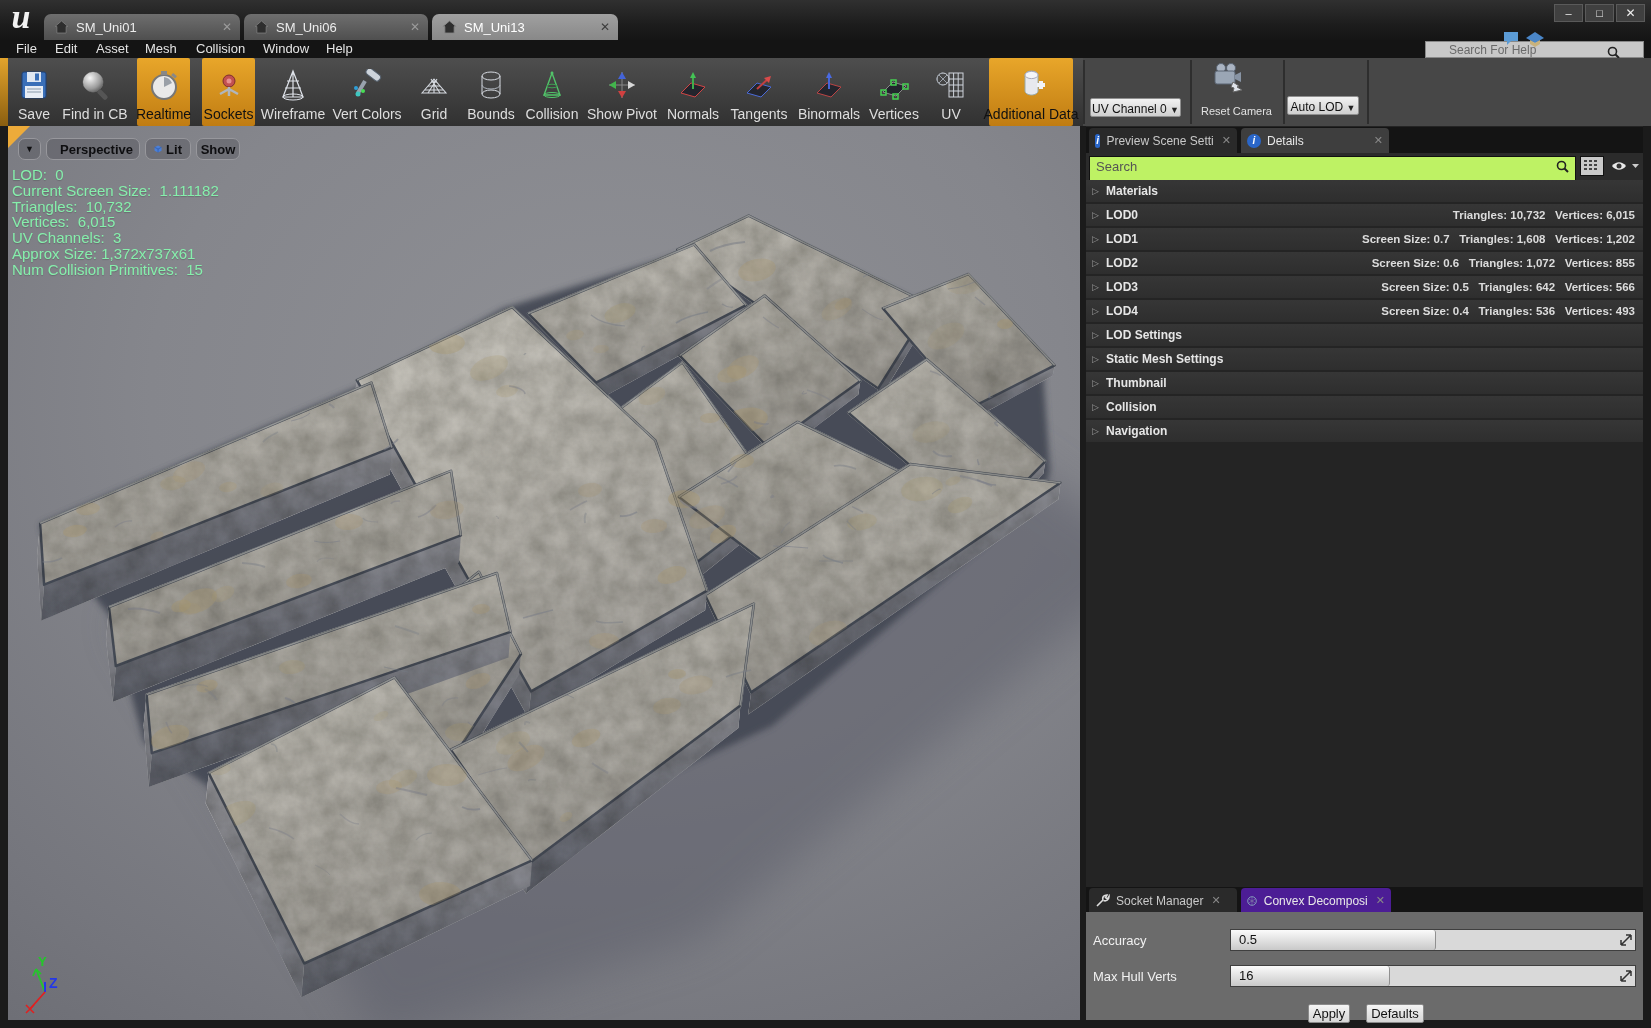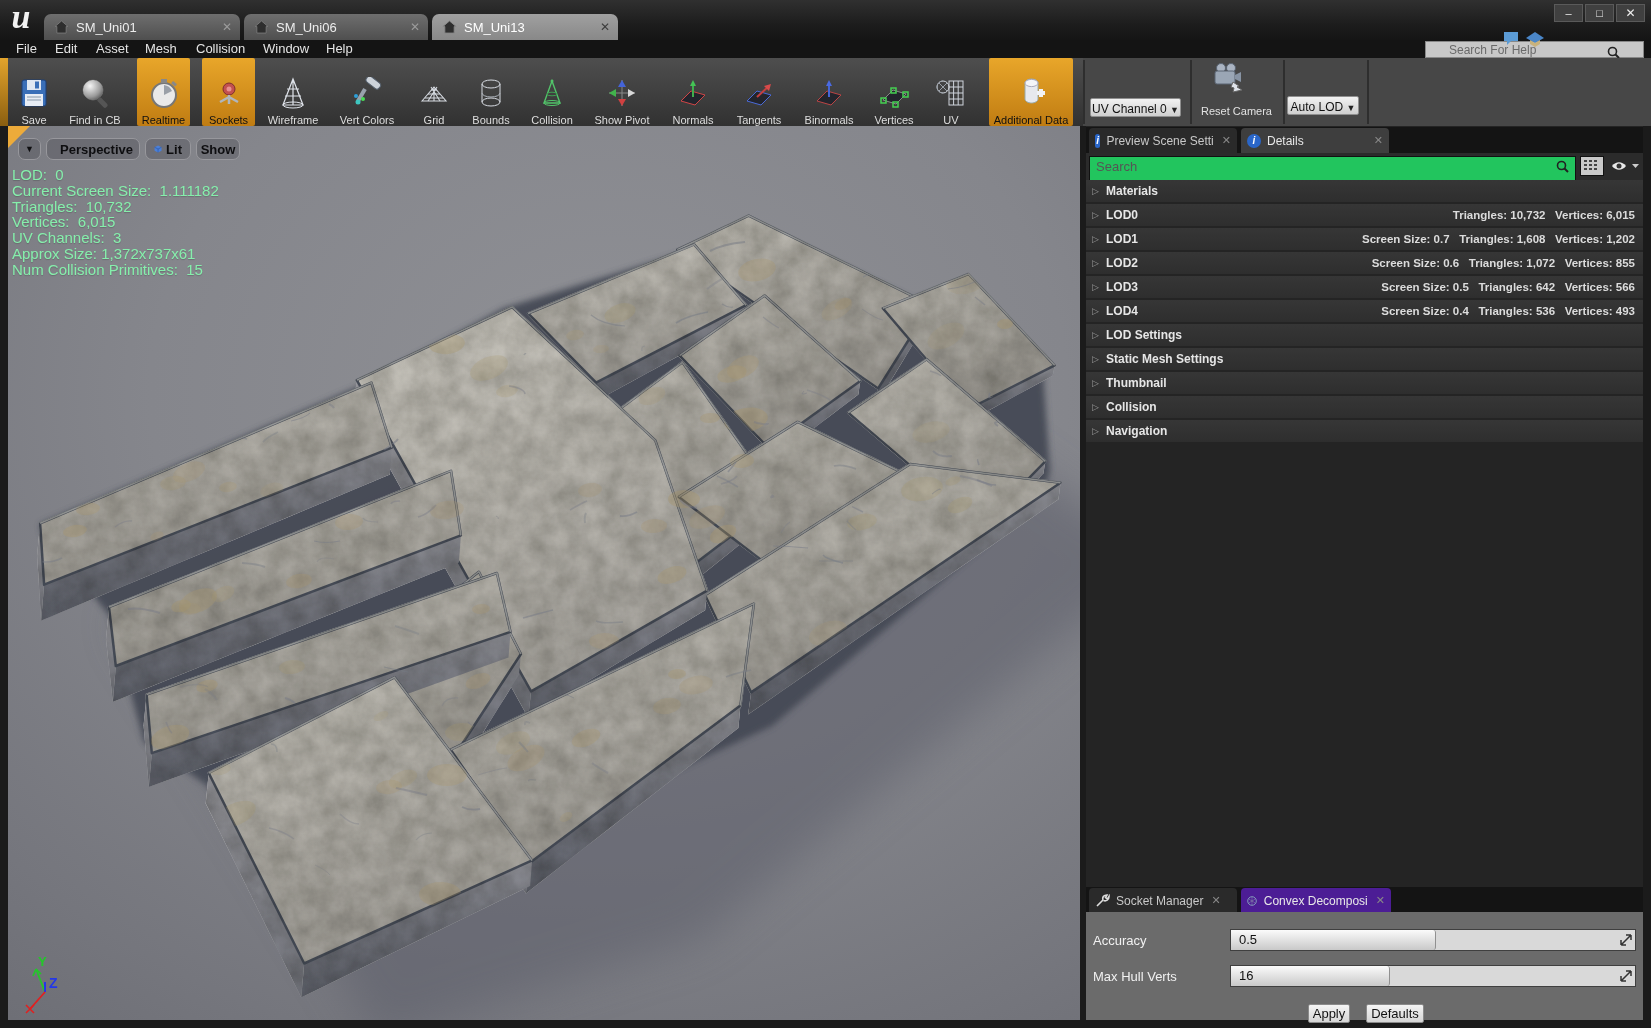--- a/index.html
+++ b/index.html
@@ -15,21 +15,21 @@
 
 .winbtns{position:absolute;right:6px;top:4px;display:flex;gap:2px}
 .wb{width:29px;height:18px;background:#404040;border:1px solid #5a5a5a;color:#efefef;font-size:11px;text-align:center;line-height:16px}
 
 #menurow{position:absolute;left:0;top:40px;width:1651px;height:18px;background:#141414;color:#e4e4e4;font-size:13px}
 #menurow span{position:absolute;top:1px}
 #searchhelp{position:absolute;right:7px;top:1px;width:219px;height:17px;background:#c8c8c8;color:#6a6a6a;font-size:12px;padding:1px 23px;border:1px solid #888}
 
 #toolbar{position:absolute;left:0;top:58px;width:1651px;height:68px;background:linear-gradient(#4e4e4e,#3a3a3a 70%,#313131)}
 #toolbar .edge{position:absolute;left:0;top:0;width:8px;height:68px;background:linear-gradient(#e3a42c,#8a5e10)}
-.tbtn{position:absolute;top:0;height:68px;display:flex;flex-direction:column;align-items:center;justify-content:flex-end;padding-top:6px;color:#dedede;font-size:11px}
+.tbtn{position:absolute;top:0;height:68px;display:flex;flex-direction:column;align-items:center;justify-content:center;padding-top:6px;color:#dedede;font-size:14px}
 .tbtn svg{margin-bottom:5px}
 .tbtn span{white-space:nowrap}
 .tbtn.orange{background:linear-gradient(#e8a62a,#c07c12);color:#111;border-radius:2px}
 #tbright{position:absolute;left:1083px;top:0px;width:568px;height:68px;background:#474747}
 .vsep{position:absolute;top:2px;width:2px;height:64px;background:linear-gradient(#2e2e2e,#2e2e2e) }
 .lbtn{position:absolute;height:19px;background:linear-gradient(#f2f2f2,#cfcfcf);border:1px solid #8f8f8f;border-radius:2px;color:#111;font-size:12px;text-align:center;line-height:21px}
 .lbtn .arr{font-size:9px;color:#222}
 
 #viewport{position:absolute;left:8px;top:126px;width:1072px;height:894px;background:#808188;overflow:hidden}
 #rpanel{position:absolute;left:1086px;top:126px;width:557px;height:894px;background:#242424}
@@ -37,21 +37,21 @@
 #vstats{position:absolute;left:12px;top:167px;color:#86efac;font-size:15px;line-height:15.8px;text-shadow:0 1px 1px rgba(0,0,0,0.18)}
 .vbtn{position:absolute;top:138px;height:22px;border:1.5px solid #97979c;border-radius:7px;background:rgba(58,58,64,0.28);color:#0e0e10;font-size:13px;font-weight:bold;display:flex;align-items:center;padding:0 8px}
 #corner{position:absolute;left:8px;top:126px;width:0;height:0;border-left:22px solid #edab3a;border-bottom:22px solid transparent}
 
 #dtabs{position:absolute;left:1086px;top:127px;width:557px;height:26px;background:#141414}
 .dtab{position:absolute;top:1px;height:25px;background:#2a2a2a;color:#c9c9c9;font-size:12px;display:flex;align-items:center;padding:0 6px;border-radius:4px 4px 0 0;white-space:nowrap;overflow:hidden}
 .dtab.active{background:#3e3e3e;color:#e8e8e8}
 .dtab .x{margin-left:8px;color:#888;font-size:11px}
 .ico-i{display:inline-block;width:14px;height:14px;border-radius:7px;background:#2a66c8;color:#fff;font-size:10px;font-weight:bold;text-align:center;line-height:14px;margin-right:6px;font-style:italic}
 #dsearchrow{position:absolute;left:1086px;top:153px;width:557px;height:27px;background:#2b2b2b}
-#dsearch{position:absolute;left:3px;top:3px;width:487px;height:32px;background:#22c55e;border:1px solid #111;color:#555;font-size:13px;padding:0 6px;line-height:19px}
+#dsearch{position:absolute;left:3px;top:3px;width:487px;height:32px;background:#bef264;border:1px solid #111;color:#555;font-size:13px;padding:0 6px;line-height:19px}
 #dgrid{position:absolute;left:494px;top:3px;width:24px;height:20px;background:#c9c9c9;border:1px solid #111}
 #deye{position:absolute;left:524px;top:4px;width:30px;height:18px;color:#ddd}
 #drows{position:absolute;left:1086px;top:180px;width:557px}
 .drow{position:relative;height:22px;margin-bottom:2px;background:linear-gradient(#363636,#2e2e2e);color:#e6e6e6;font-size:12px;line-height:22px;padding-left:20px}
 .drow b{font-size:12px}
 .drow .tri{position:absolute;left:6px;top:0;color:#999;font-size:9px}
 .drow .rv{position:absolute;right:8px;top:0;font-weight:bold;font-size:11.5px;color:#dcdcdc}
 
 #btabs{position:absolute;left:1086px;top:887px;width:557px;height:25px;background:#141414}
 #bbody{position:absolute;left:1086px;top:912px;width:557px;height:108px;background:#6b6b6b}

